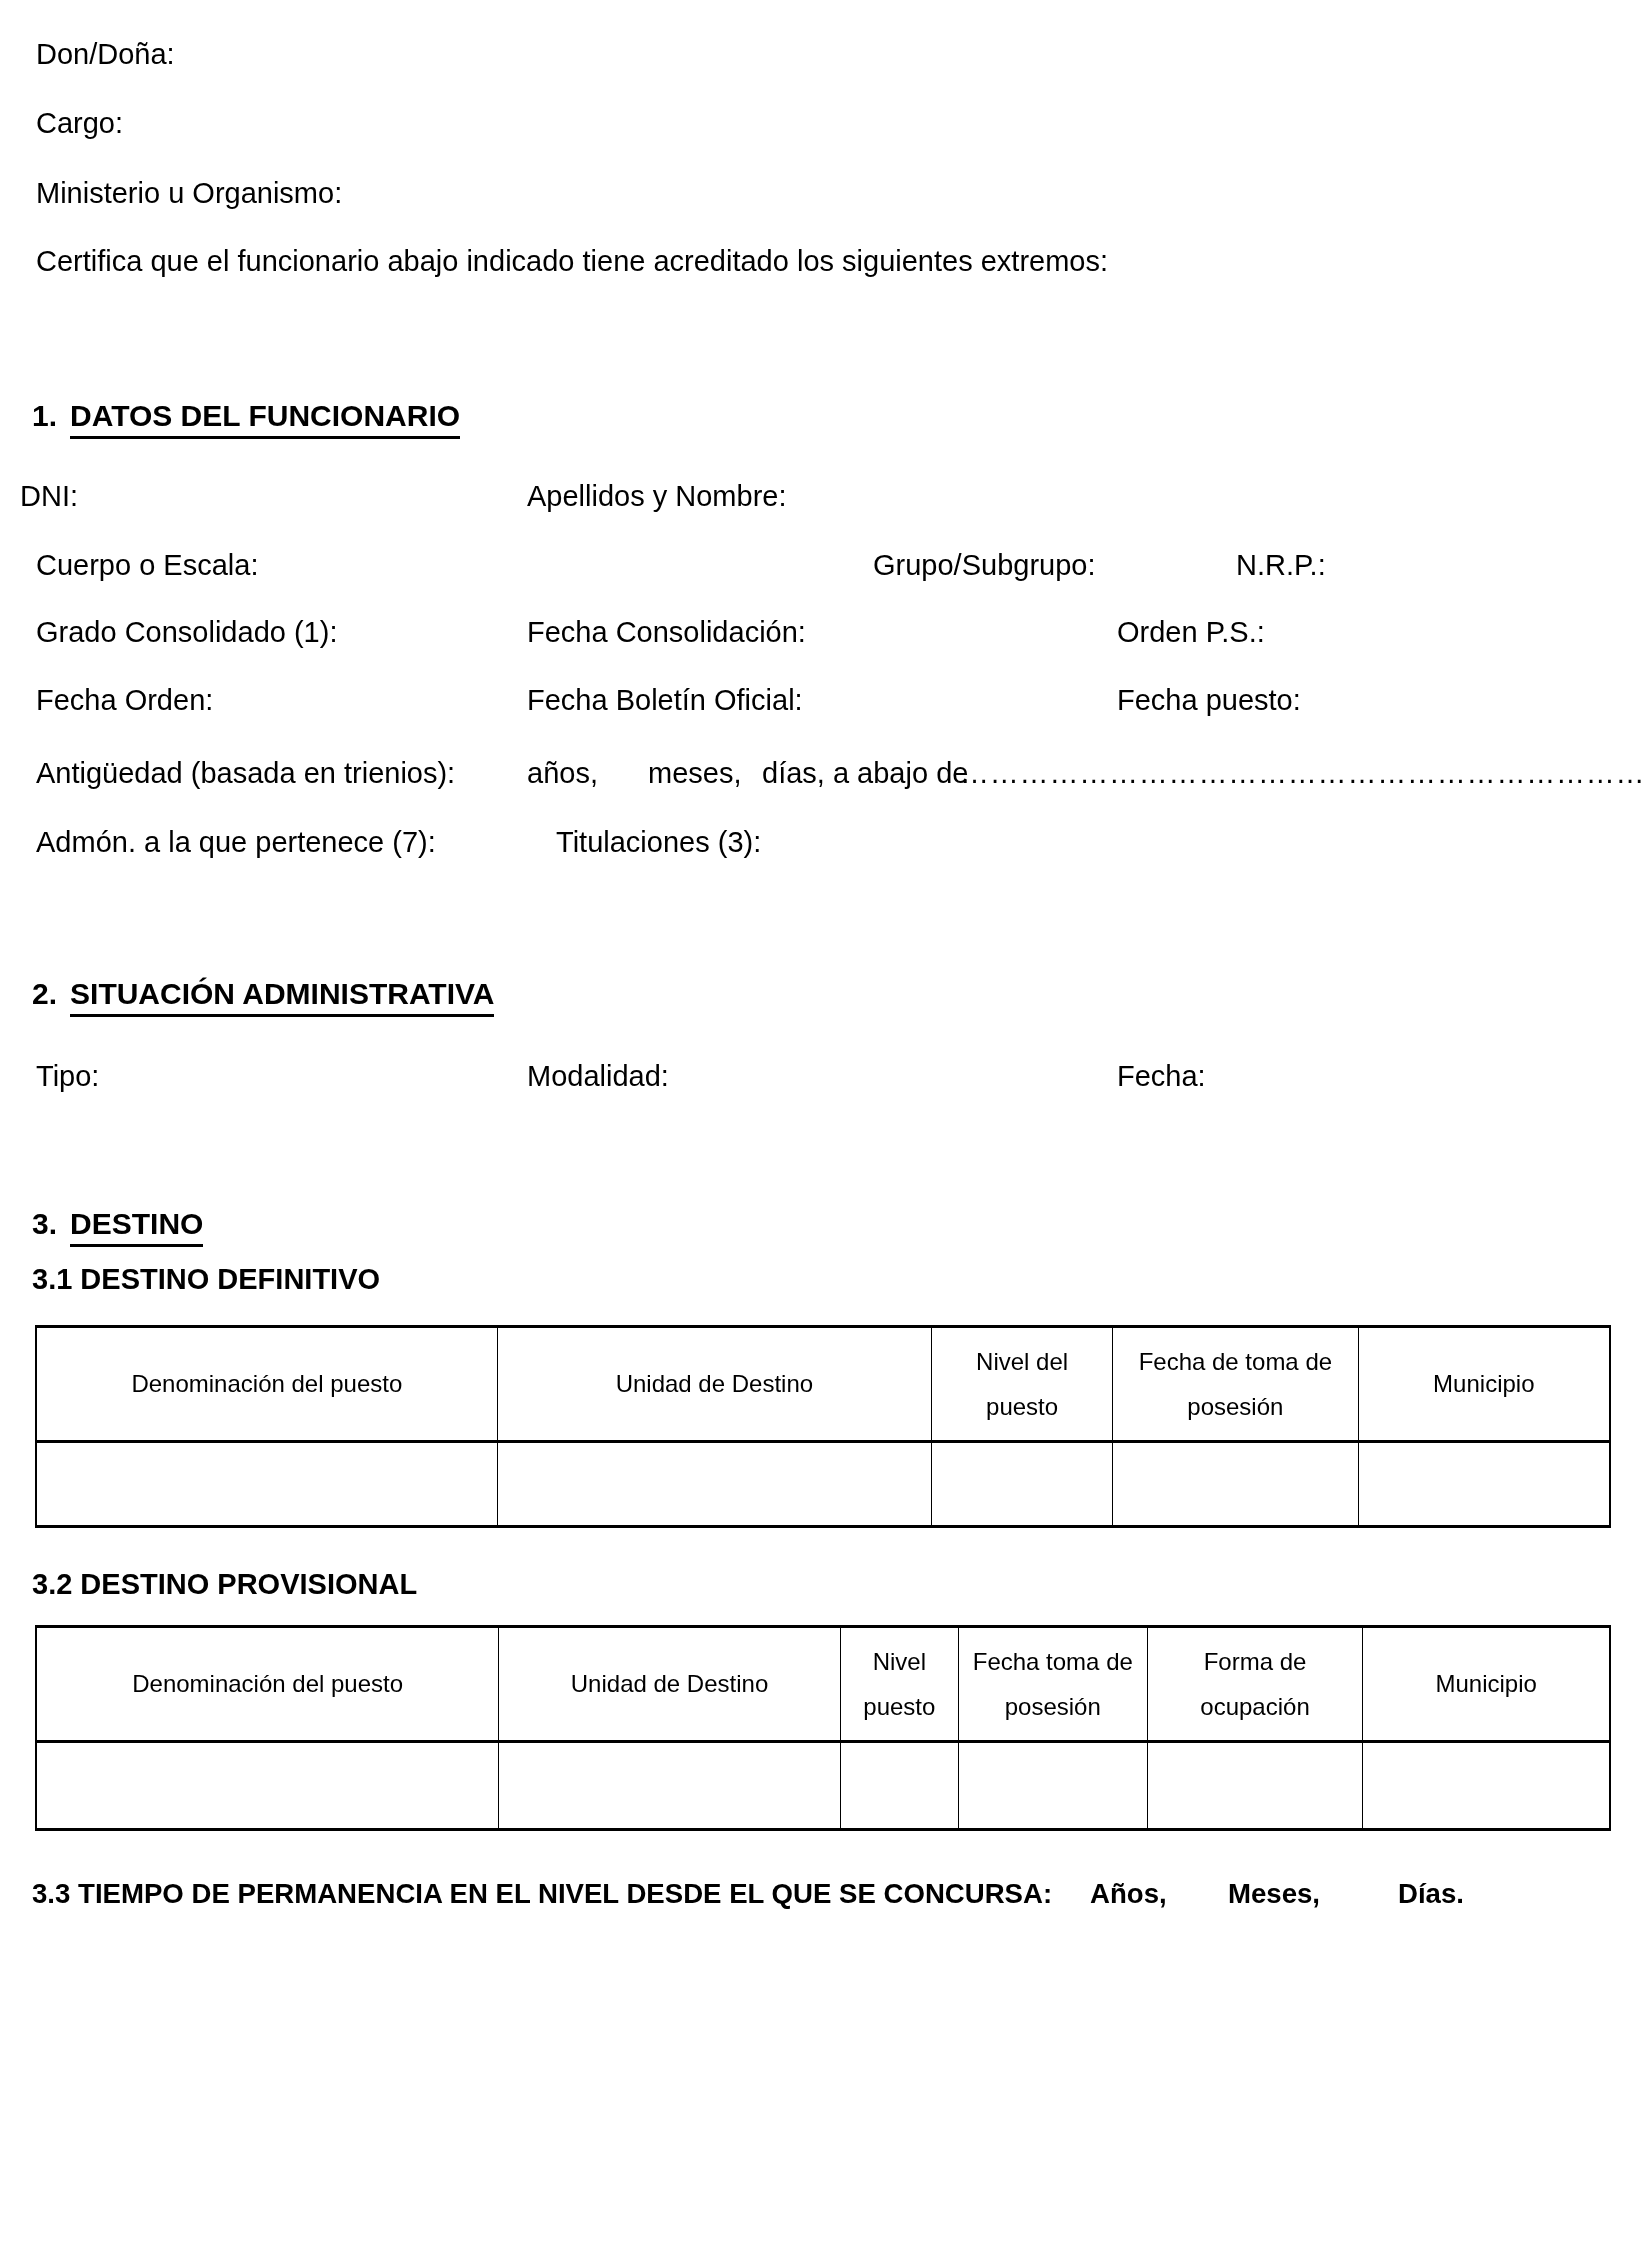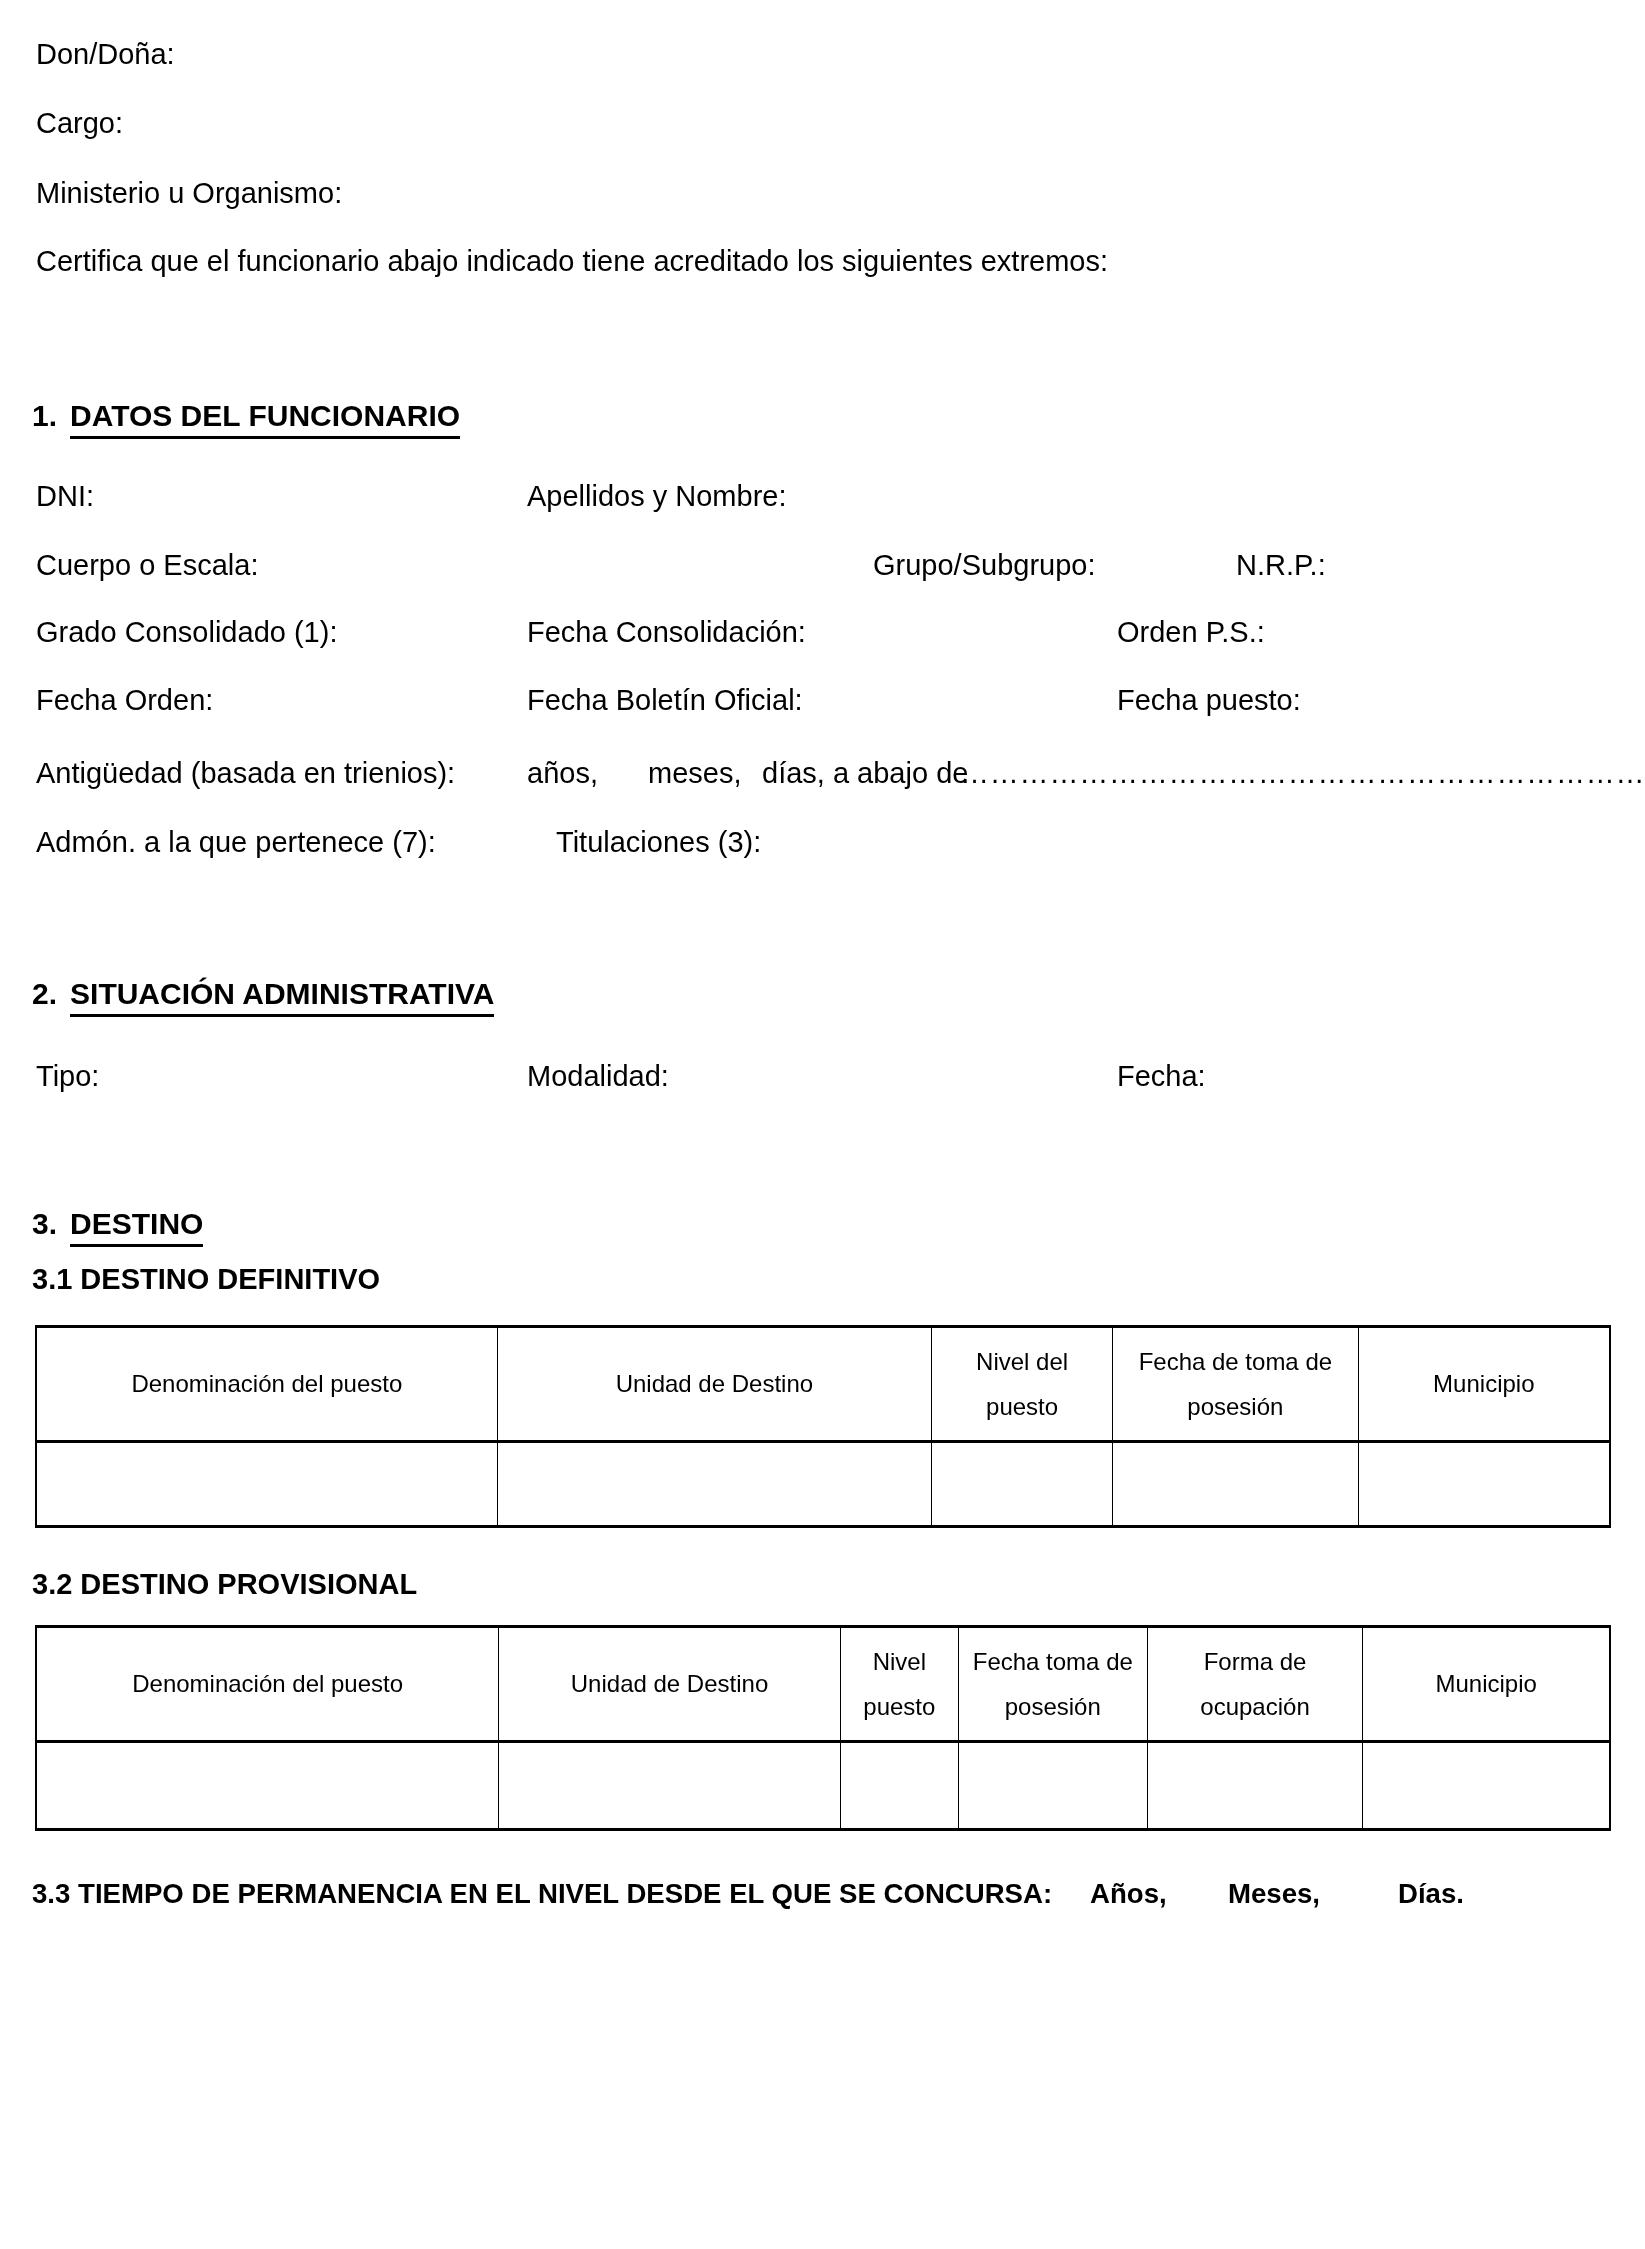--- a/index.html
+++ b/index.html
@@ -69,21 +69,21 @@
     <span class="lbl" style="left:36px">Certifica que el funcionario abajo indicado tiene acreditado los siguientes extremos:</span>
   </div>
 
   <div class="line sec-head" style="top:398px">
     <span class="lbl" style="left:32px">
       <span class="sec-num">1.</span><span class="underl">DATOS DEL FUNCIONARIO</span>
     </span>
   </div>
 
   <div class="line" style="top:478px">
-    <span class="lbl" style="left:36px">DNI:</span>
+    <span class="lbl" style="left:20px">DNI:</span>
     <span class="lbl" style="left:527px">Apellidos y Nombre:</span>
   </div>
 
   <div class="line" style="top:547px">
     <span class="lbl" style="left:36px">Cuerpo o Escala:</span>
     <span class="lbl" style="left:873px">Grupo/Subgrupo:</span>
     <span class="lbl" style="left:1236px">N.R.P.:</span>
   </div>
 
   <div class="line" style="top:614px">

